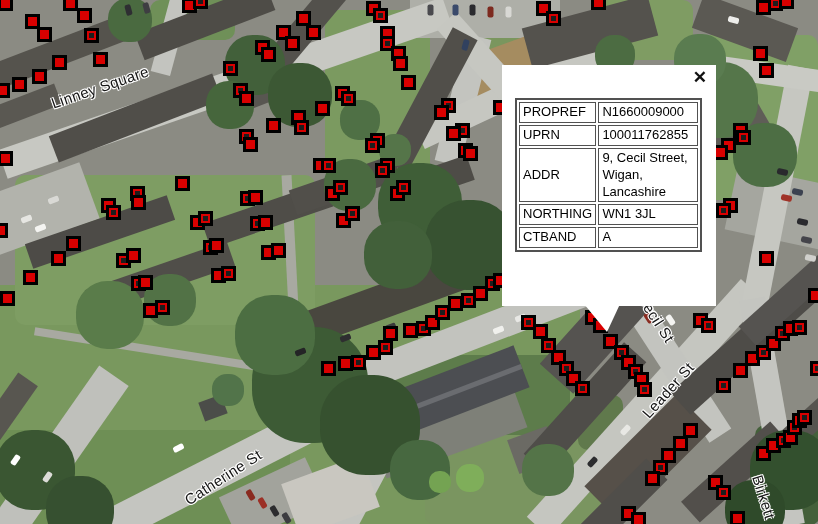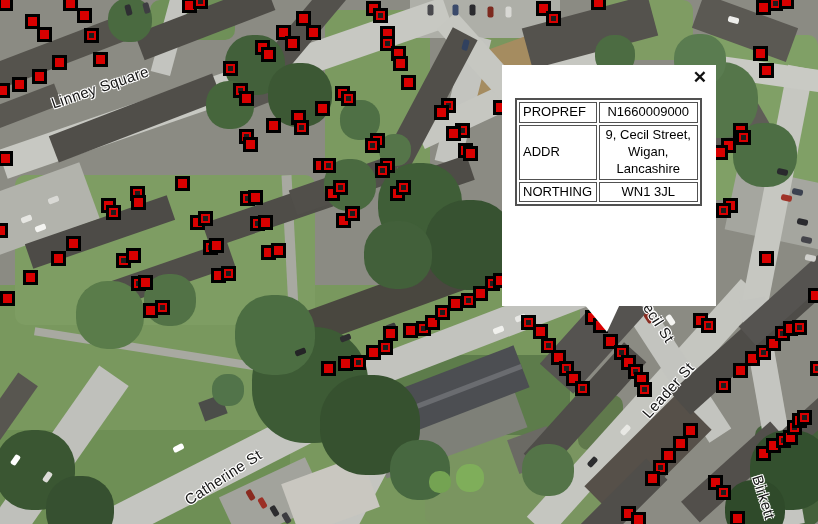--- a/index.html
+++ b/index.html
@@ -18,21 +18,21 @@
   #popup{position:absolute;left:502px;top:65px;width:214px;height:241px;background:#fff;z-index:50;}
   #tail{position:absolute;left:584px;top:304px;width:0;height:0;z-index:50;
         border-left:23px solid transparent;border-right:13px solid transparent;border-top:28px solid #fff;}
   #popup-close{position:absolute;top:4px;right:9px;font-size:17px;font-weight:bold;
                color:#111;line-height:1;cursor:pointer;}
   #attrs{position:absolute;left:13px;top:33px;width:187px;border-collapse:separate;
          border-spacing:2px;border:2px solid #515151;background:#fff;}
   #attrs td{border:1px solid #515151;font-size:13px;color:#000;padding:1px 3px;
             line-height:1.3;vertical-align:middle;}
   #attrs td.k{width:70px;white-space:nowrap;}
-  #attrs td.v{width:104px;text-align:center;}
+  #attrs td.v{width:104px;}
 </style>
 </head>
 <body>
 
 <div id="stage">
   <div id="scenery">
       <div class="patch" style="left: -10px; top: 285px; width: 590px; height: 245px; background: rgb(121, 152, 94); border-radius: 10px;"></div>
       <div class="patch" style="left: -10px; top: 430px; width: 300px; height: 100px; background: rgb(110, 143, 85); border-radius: 10px;"></div>
       <div class="patch" style="left: 15px; top: 175px; width: 300px; height: 150px; background: rgb(126, 157, 99); border-radius: 10px;"></div>
       <div class="patch" style="left: 325px; top: 10px; width: 105px; height: 165px; background: rgb(123, 154, 96); border-radius: 10px;"></div>
@@ -331,24 +331,32 @@
 
   <div id="popup">
     <div id="popup-close">✕</div>
     <table id="attrs">
       <tbody id="attrs-body">
           <tr>
             <td class="k">PROPREF</td>
             <td class="v">N1660009000</td>
           </tr>
           <tr>
+            <td class="k">UPRN</td>
+            <td class="v">100011762855</td>
+          </tr>
+          <tr>
             <td class="k">ADDR</td>
             <td class="v">9, Cecil Street, Wigan, Lancashire</td>
           </tr>
           <tr>
             <td class="k">NORTHING</td>
             <td class="v">WN1 3JL</td>
+          </tr>
+          <tr>
+            <td class="k">CTBAND</td>
+            <td class="v">A</td>
           </tr>
         </tbody>
     </table>
   </div>
   <div id="tail"></div>
 </div>
 
 </body></html>

